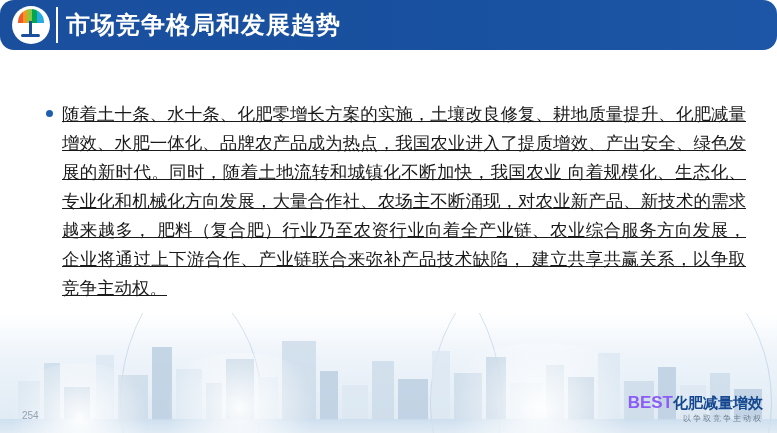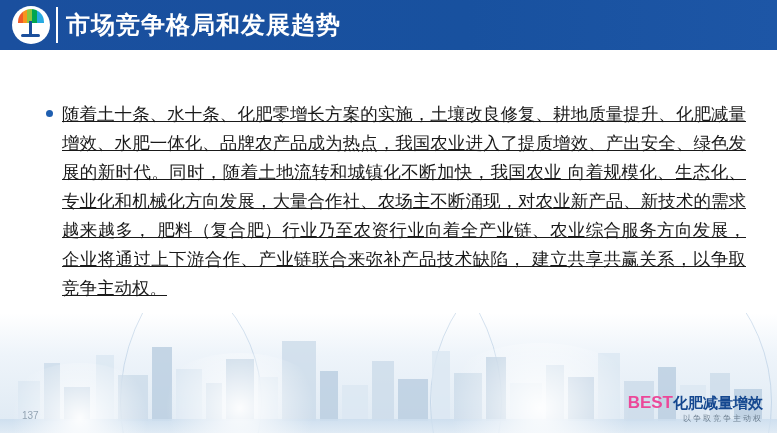--- a/index.html
+++ b/index.html
@@ -22,20 +22,21 @@
   }
   
   .header {
     position: absolute;
     left: 0;
     top: 0;
     width: 777px;
     height: 50px;
     background: #1b4f9c;
     background: linear-gradient(to right, #1a4f9e 0%, #18519f 60%, #1d56a6 100%);
+    border-radius: 14px;
   }
   .header-logo {
     position: absolute;
     left: 8px;
     top: 4px;
     width: 44px;
     height: 42px;
   }
   .header-logo .circle {
     position: absolute;
@@ -192,21 +193,21 @@
     line-height: 1;
   }
   .brand-main {
     font-size: 17px;
     font-weight: bold;
     color: #14478f;
     letter-spacing: 0px;
     font-family: "Liberation Sans", sans-serif;
     white-space: nowrap;
   }
-  .brand-main .b-red { color: #ec4899; }
+  .brand-main .b-red { color: #8b5cf6; }
   .brand-main .b-cn { font-size: 15px; }
   .brand-sub {
     margin-top: 4px;
     font-size: 8px;
     color: #6d7f90;
     letter-spacing: 2px;
     font-family: "DejaVu Sans", sans-serif;
     white-space: nowrap;
   }
 </style>
@@ -268,21 +269,21 @@
       <div class="bld" style="left:710px; width:20px; height:48px;"></div>
       <div class="bld dark" style="left:734px; width:28px; height:32px;"></div>
 
       <div class="ground"></div>
 
       <div class="glow" style="left:150px; bottom:-30px; width:180px; height:110px;"></div>
       <div class="glow" style="left:430px; bottom:-40px; width:220px; height:130px;"></div>
       <div class="glow" style="left:0px;   bottom:-40px; width:160px; height:110px;"></div>
     </div>
 
-    <div class="page-number">137</div>
+    <div class="page-number">254</div>
 
     <div class="brand">
       <div class="brand-main">
         <span class="b-red">BEST</span><span class="b-cn">化肥减量增效</span>
       </div>
       <div class="brand-sub">以争取竞争主动权</div>
     </div>
 
   </div>
 </div>

